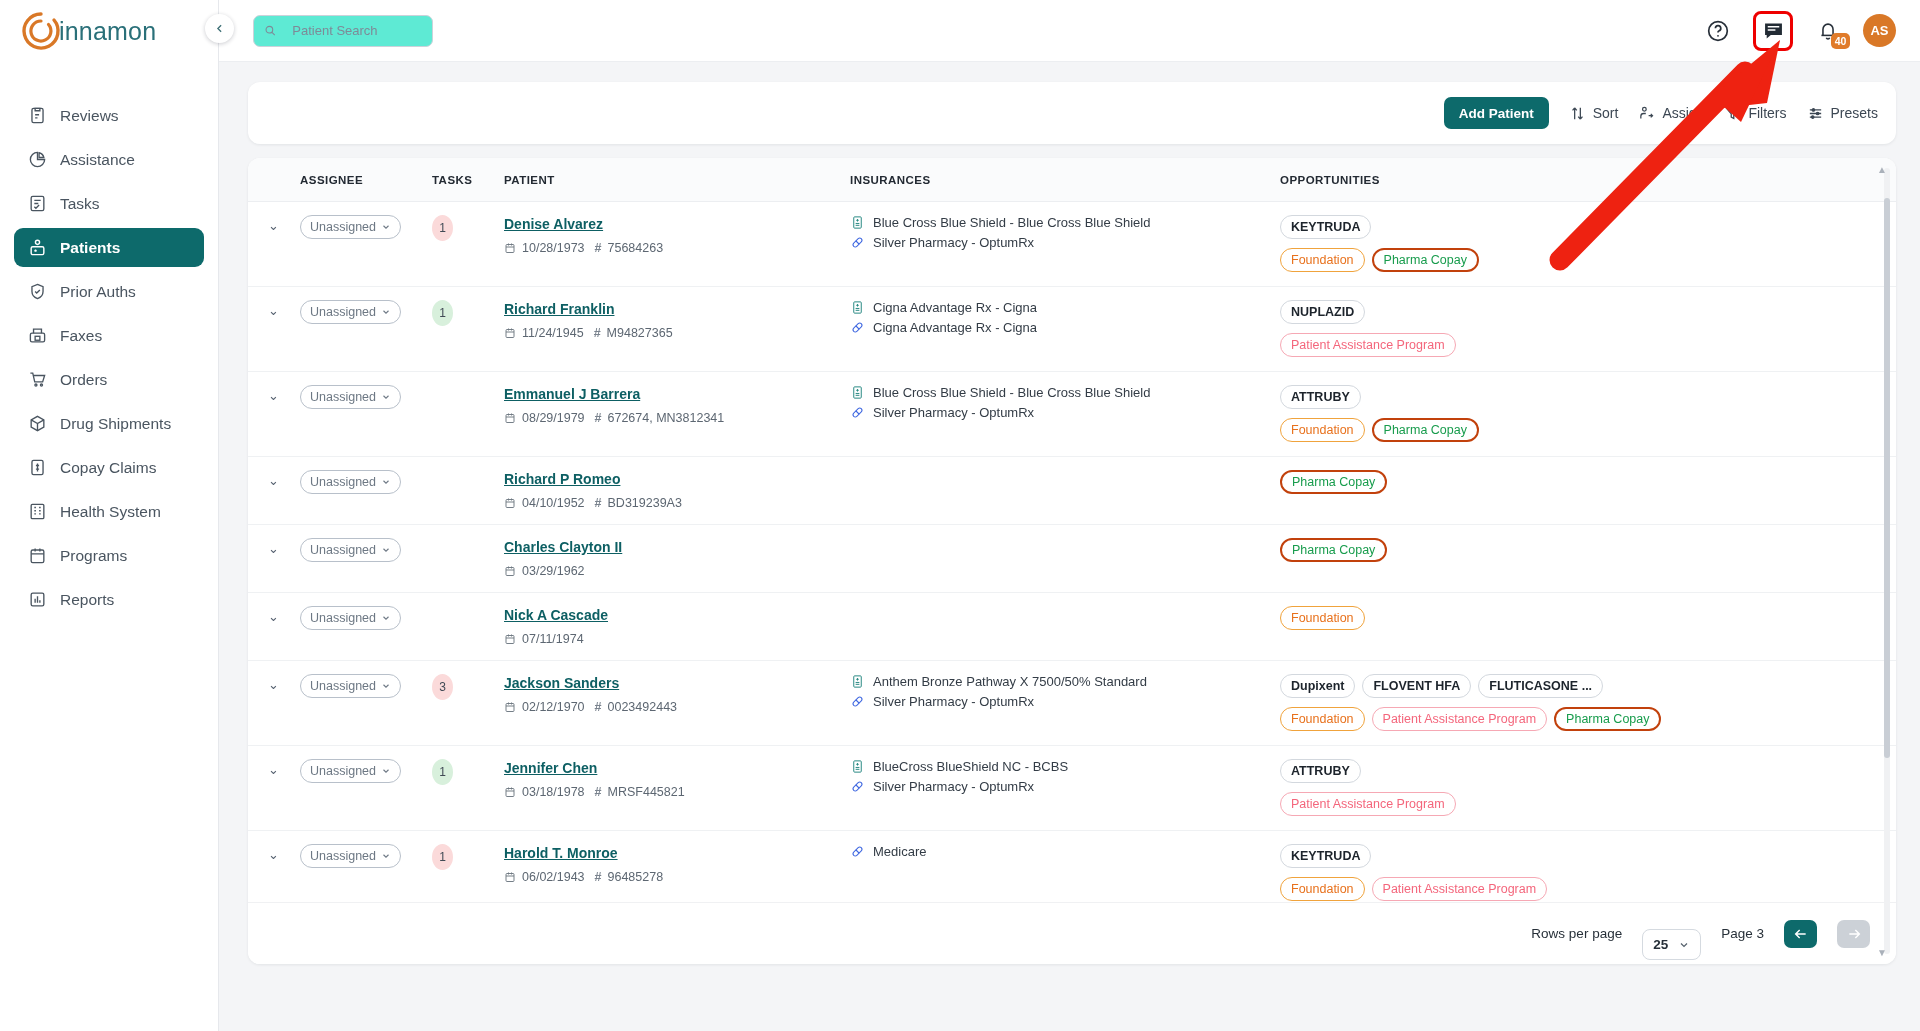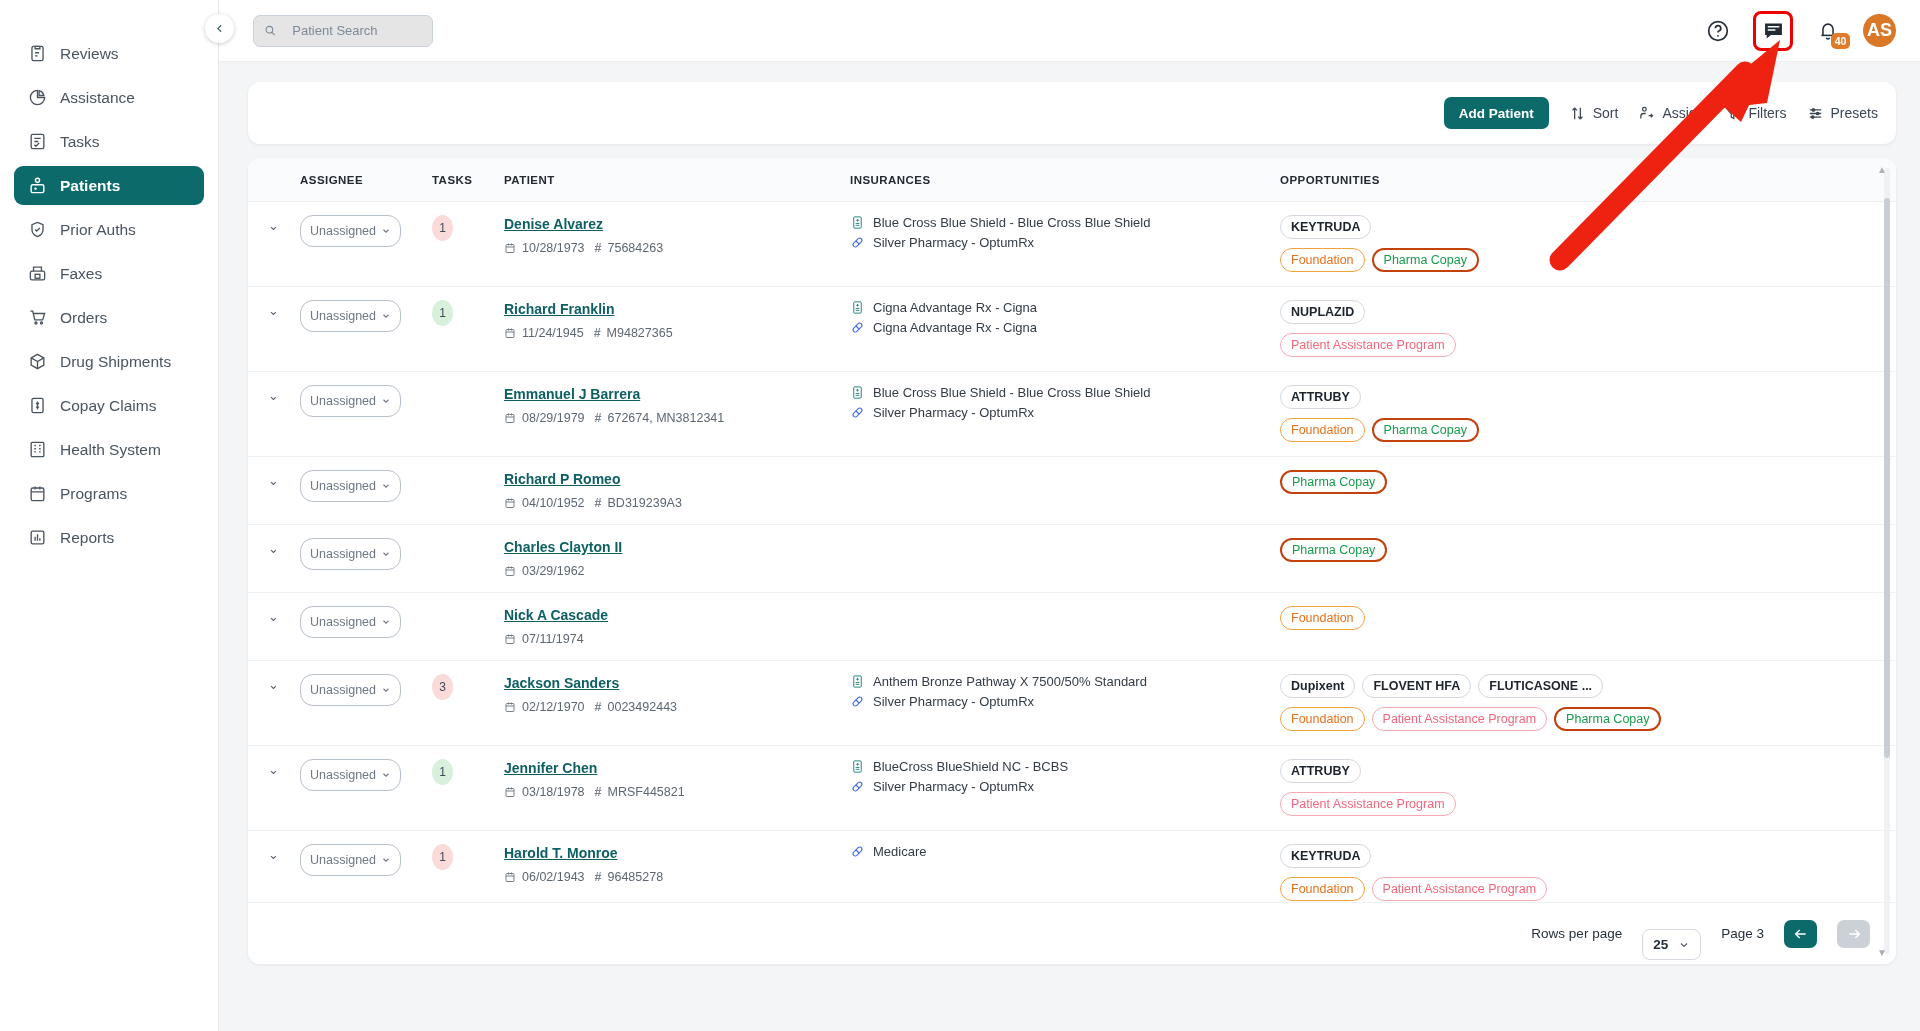--- a/index.html
+++ b/index.html
@@ -33,40 +33,40 @@
 
   
   .main { flex: 1; display: flex; flex-direction: column; min-width: 0; position: relative; }
   .topbar {
     height: 62px; background: #ffffff; border-bottom: 1px solid #eceef1;
     display: flex; align-items: center; padding: 0 24px 0 34px;
     flex: 0 0 62px;
   }
   .search-box {
     width: 180px; height: 32px; border: 1px solid #ccd2da; border-radius: 7px;
-    display: flex; align-items: center; gap: 16px; padding: 0 10px; background: #e5e5e5;
+    display: flex; align-items: center; gap: 16px; padding: 0 10px; background: #5eead4;
   }
   .search-box input {
     border: none; outline: none; font-size: 13px; color: #6b7784;
     font-family: "Liberation Sans", sans-serif; width: 100%; background: transparent;
   }
   .search-box input::placeholder { color: #7e8a97; }
   .topbar-right { margin-left: auto; display: flex; align-items: center; gap: 22px; }
   .icon-btn { width: 26px; height: 26px; display: flex; align-items: center; justify-content: center; cursor: pointer; position: relative; }
   .icon-btn.highlighted {
     width: 40px; height: 40px; border: 3px solid #ee0000; border-radius: 8px; background: #fff;
   }
   .bell-badge {
     position: absolute; right: -9px; bottom: -5px; min-width: 19px; height: 16px;
     background: #e07b2a; color: #fff; border-radius: 5px; font-size: 10.5px;
     display: flex; align-items: center; justify-content: center; padding: 0 3px; font-weight: bold;
   }
   .avatar {
     width: 33px; height: 33px; border-radius: 50%; background: #d97827; color: #fff;
-    display: flex; align-items: center; justify-content: center; font-size: 18px; font-weight: bold;
+    display: flex; align-items: center; justify-content: center; font-size: 13px; font-weight: bold;
     cursor: pointer;
   }
 
   .content { flex: 1; padding: 20px 24px 0 29px; overflow: hidden; }
   .panel {
     background: #ffffff; border-radius: 12px; box-shadow: 0 1px 3px rgba(16,24,40,.08);
     padding: 0 18px;
   }
   .panel-tabs {
     height: 62px; display: flex; align-items: center; margin-bottom: 14px;
@@ -104,21 +104,21 @@
   .c-assignee { width: 132px; }
   .c-tasks { width: 72px; }
   .c-patient { width: 346px; }
   .c-ins { width: 430px; }
   .c-opp { width: auto; }
   tbody td { padding: 13px 0 14px 0; border-bottom: 1px solid #eff1f3; vertical-align: top; }
   tbody tr:last-child td { border-bottom: none; }
   .chev { color: #566170; font-size: 13px; cursor: pointer; padding-left: 20px; line-height: 22px;}
   .assignee-pill {
     display: inline-flex; align-items: center; gap: 5px; border: 1px solid #b8c0ca;
-    border-radius: 13px; height: 32px; padding: 0 9px; font-size: 12.5px; color: #6d7884;
+    border-radius: 13px; height: 24px; padding: 0 9px; font-size: 12.5px; color: #6d7884;
     cursor: pointer; background: #fff;
   }
   .task-badge {
     width: 21px; height: 26px; border-radius: 50%; display: flex; align-items: center;
     justify-content: center; font-size: 12px; color: #414a55;
   }
   .task-badge.red { background: #fbdada; }
   .task-badge.green { background: #d8f0dc; }
   .pt-name {
     color: #0d5f63; font-size: 14px; font-weight: bold; text-decoration: underline; cursor: pointer;
@@ -167,20 +167,29 @@
 
   
   .annot { position: absolute; left: 0; top: 0; width: 1920px; height: 1031px; pointer-events: none; z-index: 50; }
 </style>
 </head>
 <body>
 
 <div class="app">
 
   <aside class="sidebar">
+    <div class="brand">
+      <span class="brand-logo">
+        <svg viewBox="0 0 42 42">
+          <path d="M21 4 a17 17 0 1 0 13 6" fill="none" stroke="#d97827" stroke-width="3.4" stroke-linecap="round"></path>
+          <path d="M21 11 a10 10 0 1 0 7.5 3.5" fill="none" stroke="#d97827" stroke-width="3.2" stroke-linecap="round"></path>
+        </svg>
+      </span>
+      <span class="brand-name">innamon</span>
+    </div>
 
     <nav class="nav">
       <div class="nav-item">
         <svg viewBox="0 0 24 24" fill="none" stroke="#4a5560" stroke-width="1.7">
             <rect x="5" y="3" width="14" height="18" rx="2"></rect>
             <path d="M9 3h6v3H9z"></path>
             <path d="M9 11h5M9 15h3"></path>
           </svg>
         <span>Reviews</span>
       </div>

